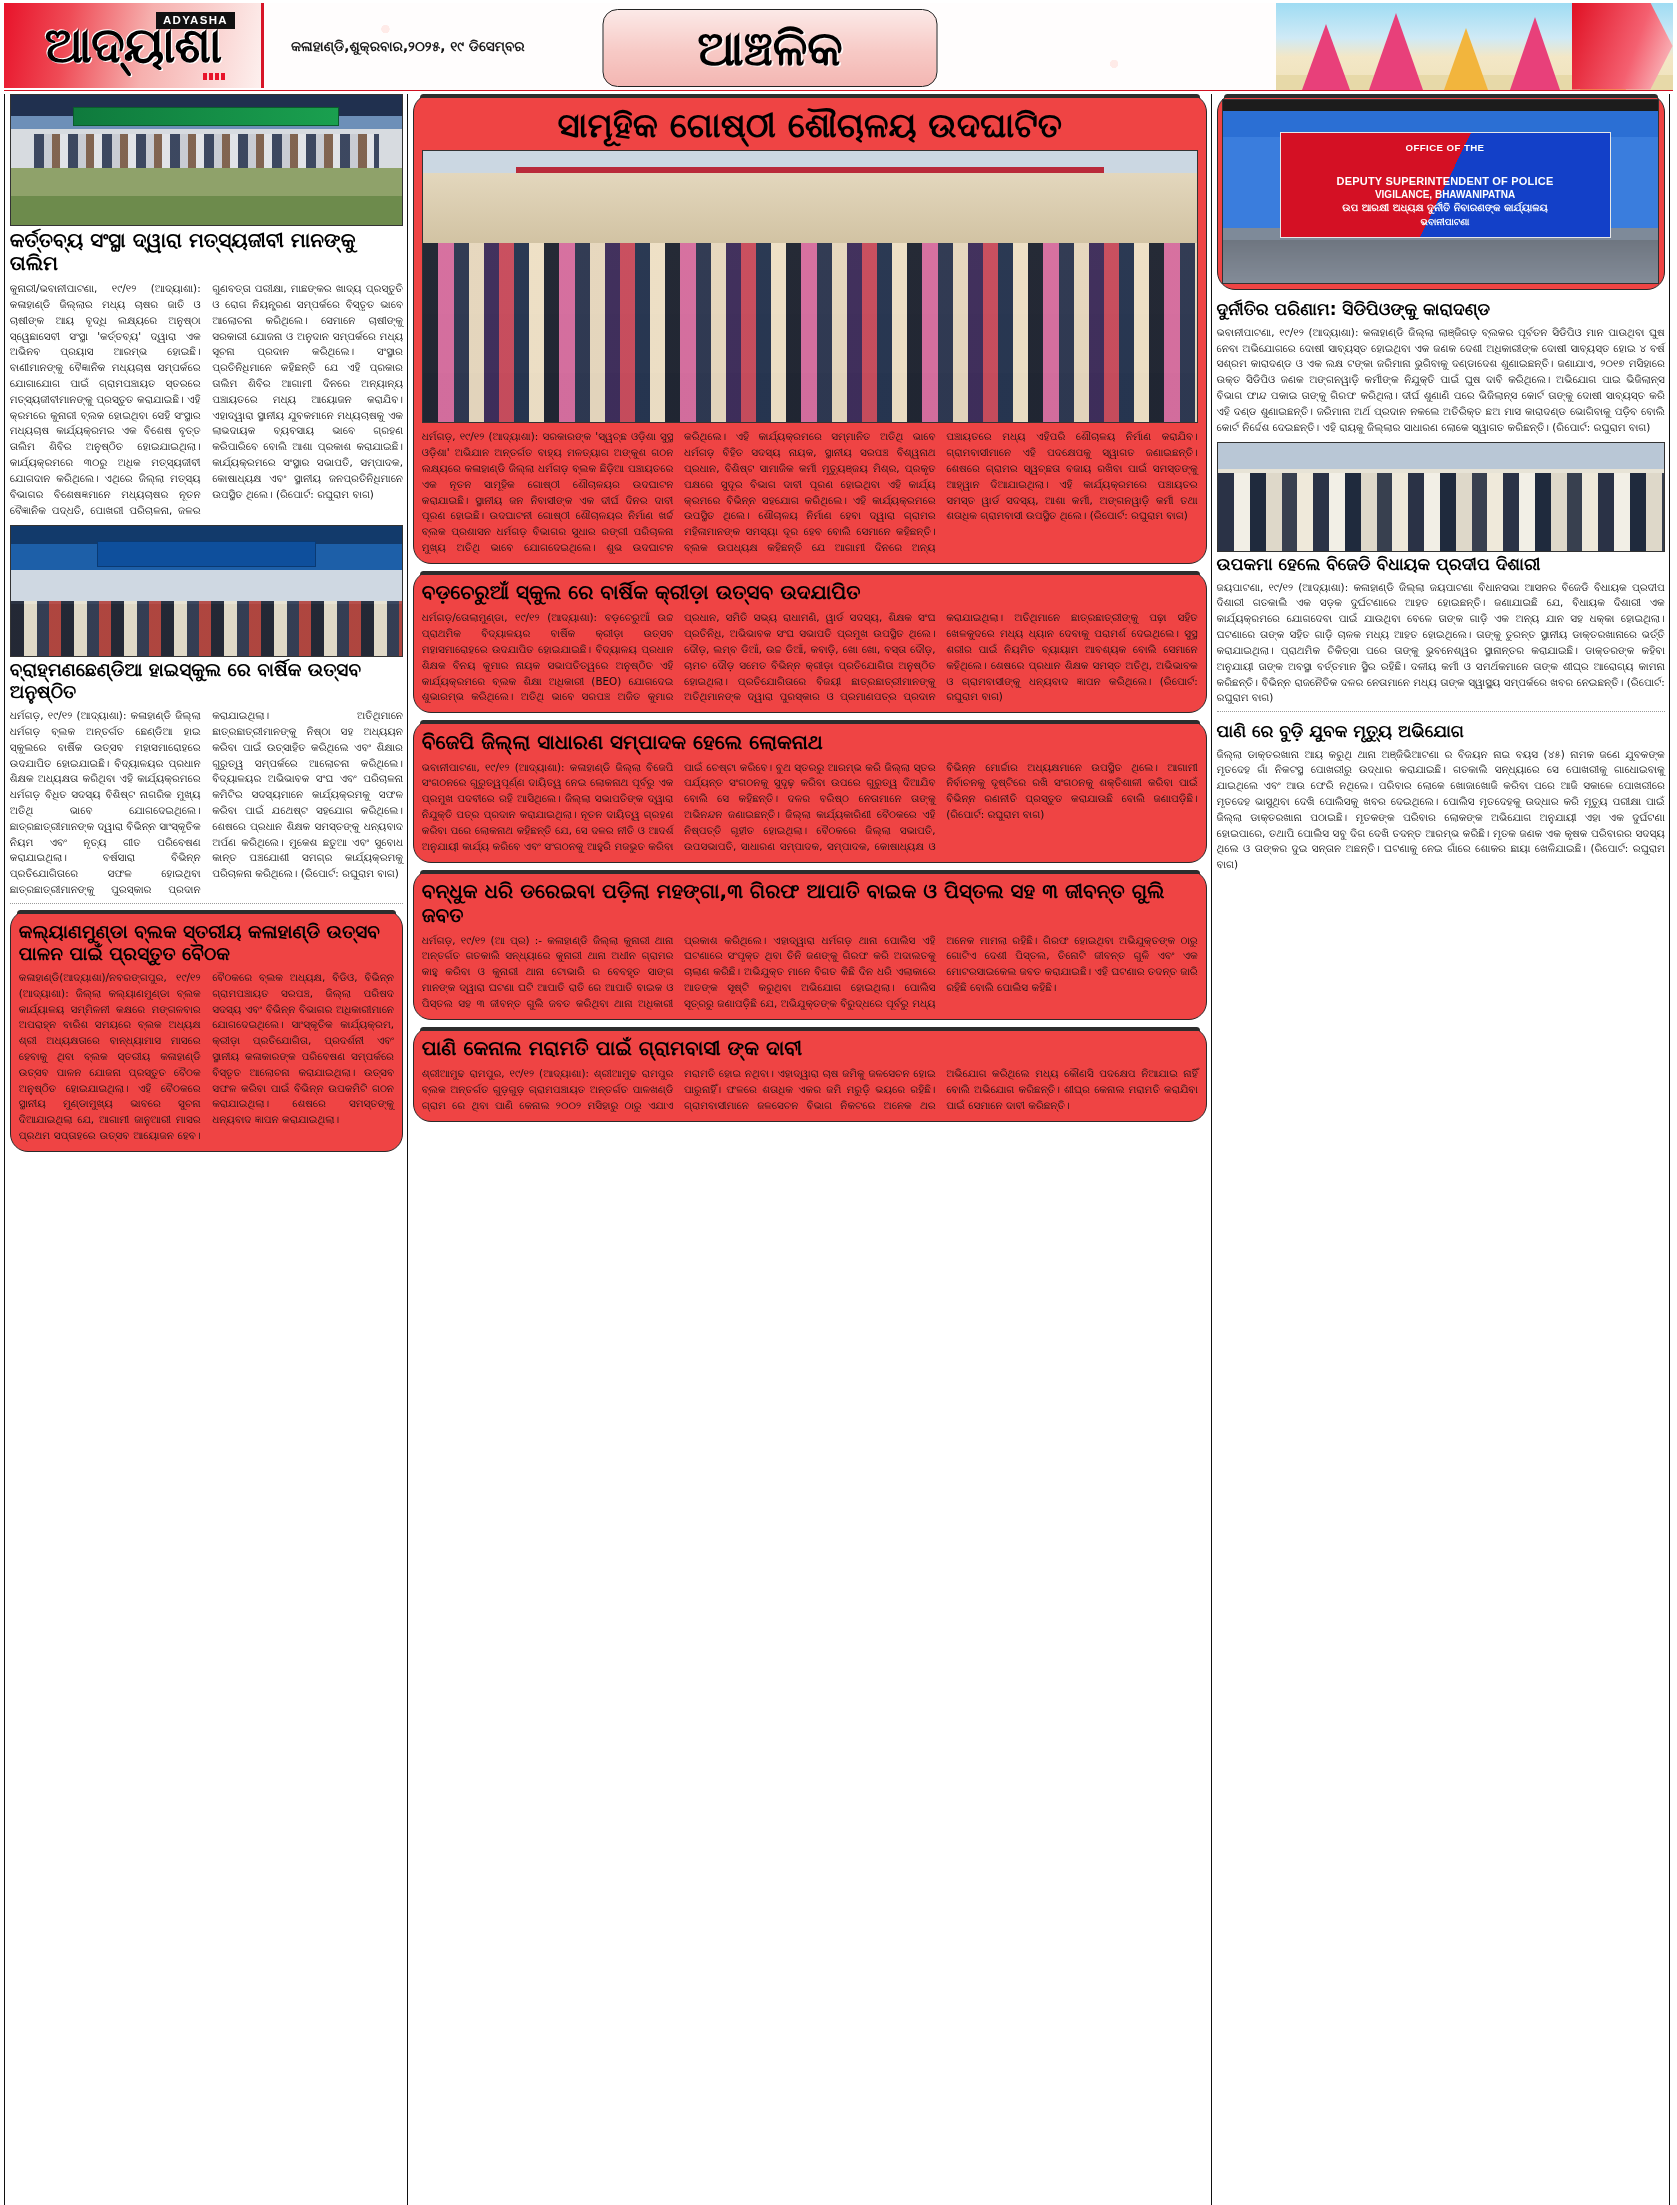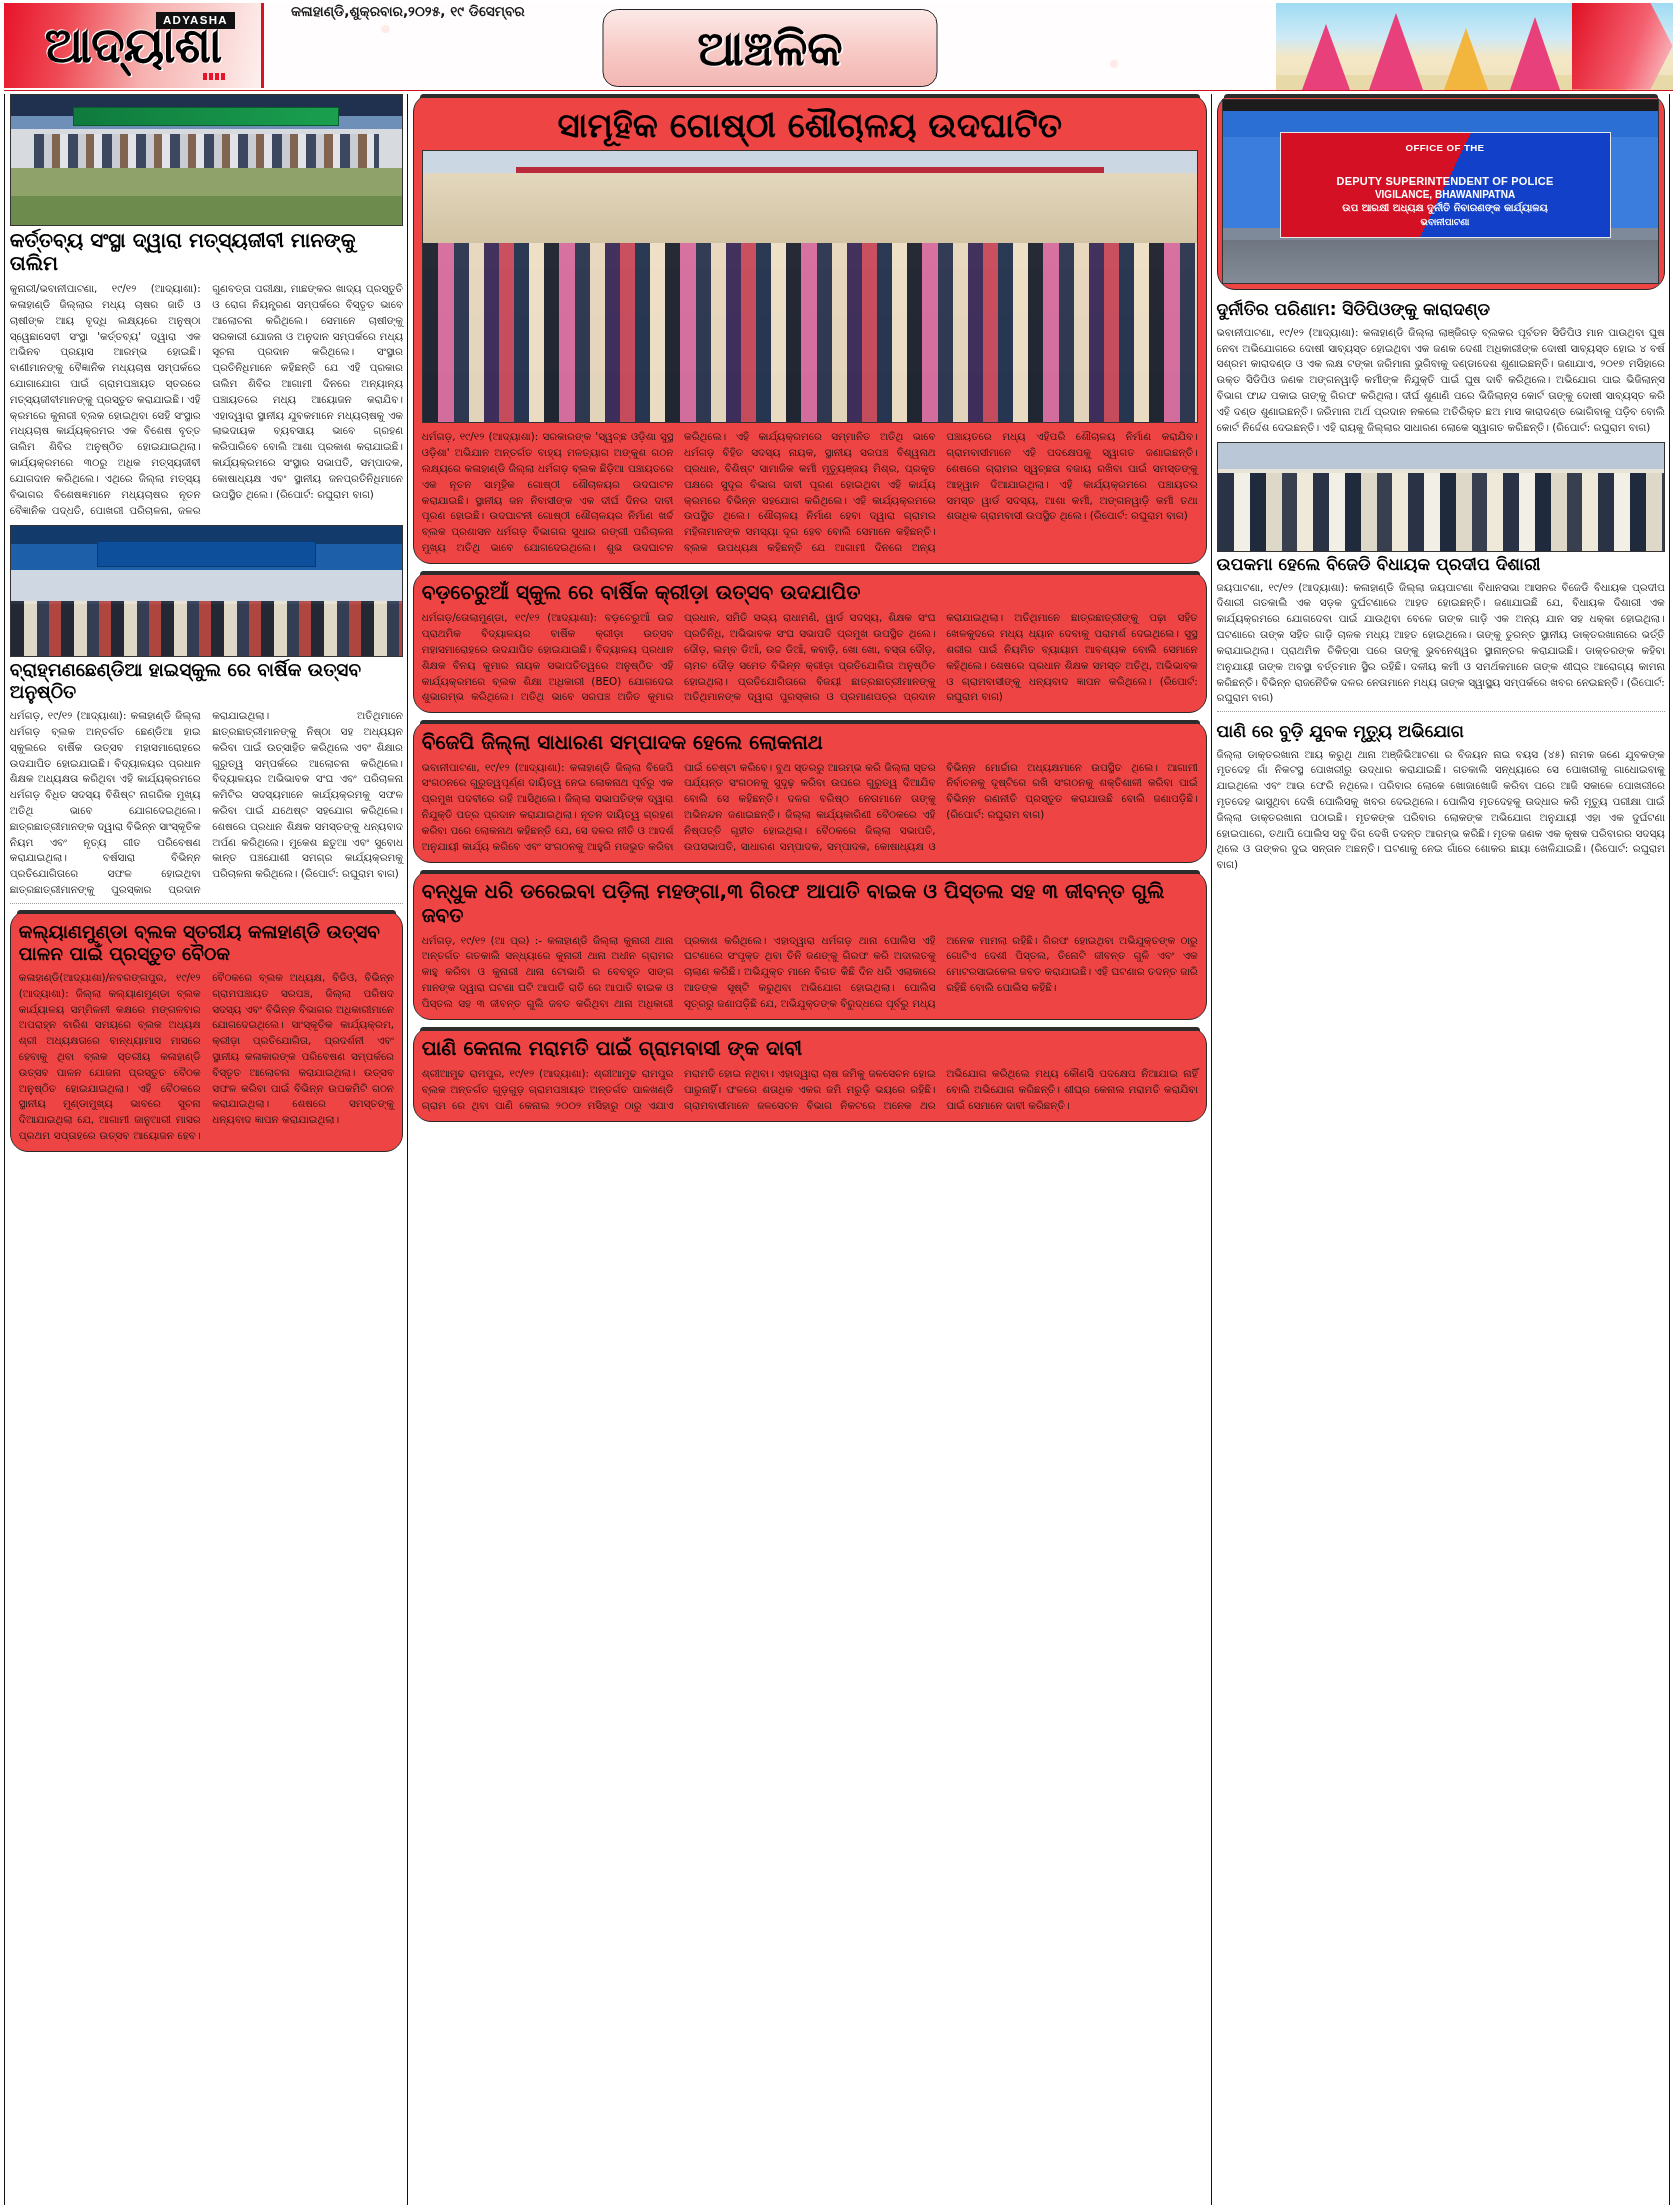--- a/index.html
+++ b/index.html
@@ -45,21 +45,21 @@
   .logo-dots i { width:4px; height:7px; background:#e8132a; display:block; }
 
   .mast-mid {
     flex:1; position:relative;
     background:
       radial-gradient(circle at 12% 30%, rgba(255,220,215,.55) 0 4px, transparent 4.4px),
       radial-gradient(circle at 36% 62%, rgba(255,220,215,.55) 0 4px, transparent 4.4px),
       radial-gradient(circle at 62% 22%, rgba(255,220,215,.55) 0 4px, transparent 4.4px),
       radial-gradient(circle at 84% 70%, rgba(255,220,215,.55) 0 4px, transparent 4.4px),
       #fffdfd;
-    display:flex; align-items:flex-start; justify-content:flex-start;
+    display:flex; align-items:center; justify-content:flex-start;
     padding-left:26.5px;
   }
   .mast-date {
     font-family:"DejaVu Sans", sans-serif;
     font-size:13.7px; font-weight:bold; color:#161616;
   }
   .mast-title-wrap {
     position:absolute; left:50%; transform:translateX(-50%);
     top:6.2px; bottom:2.6px; width:335px;
     background:linear-gradient(180deg,#fbe9e7 0%,#f7c9c5 55%,#f3b6b2 100%);

